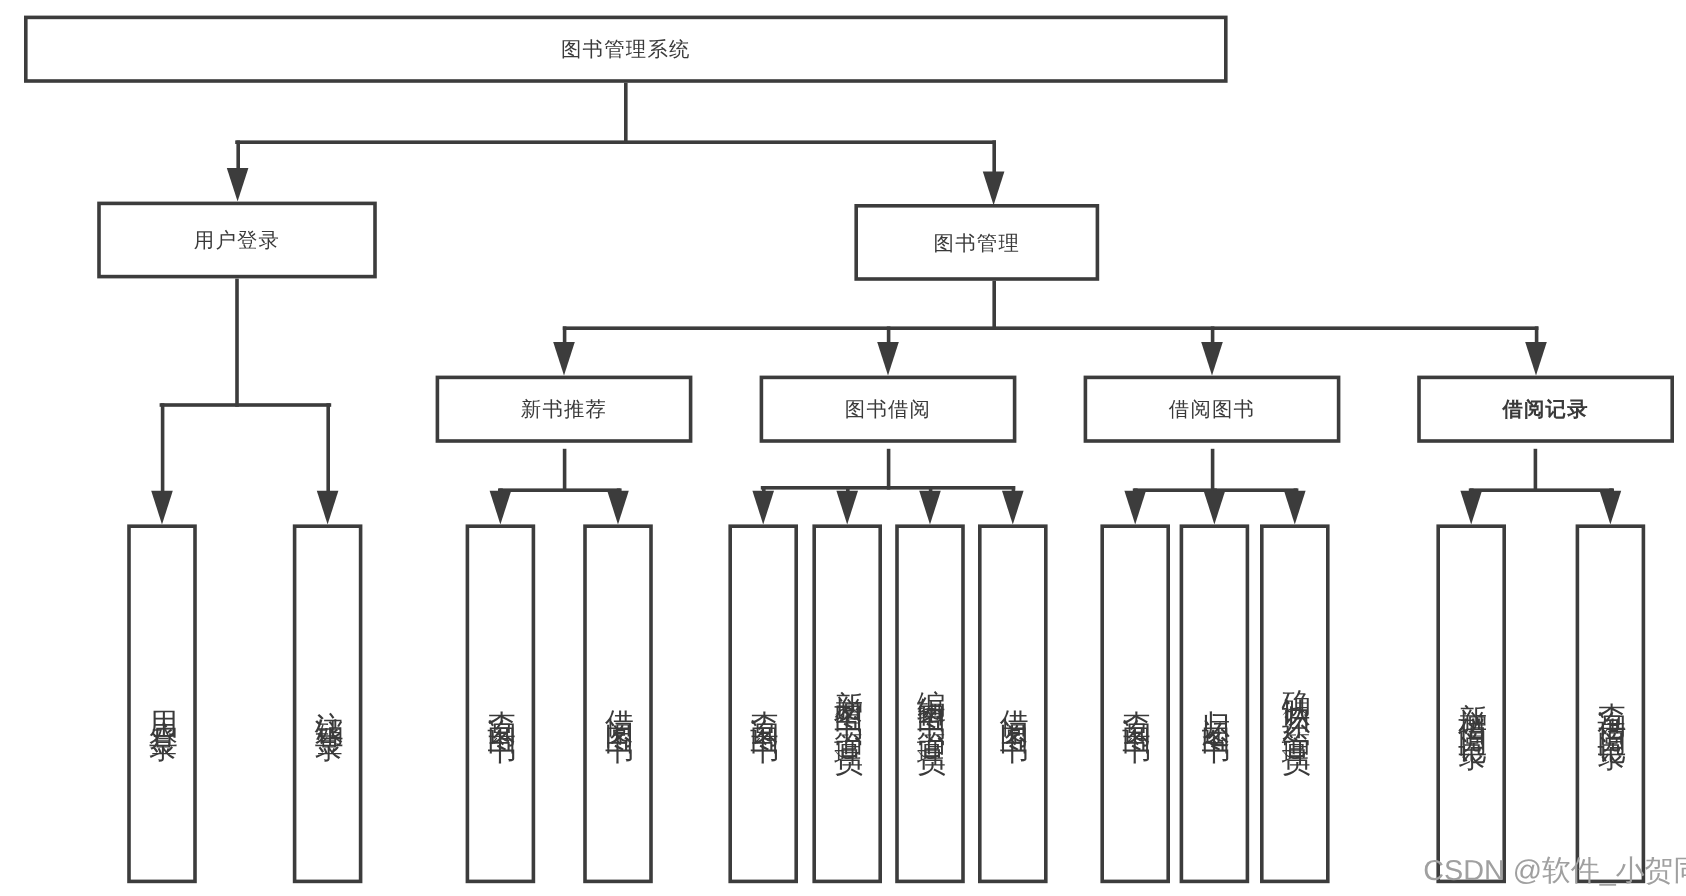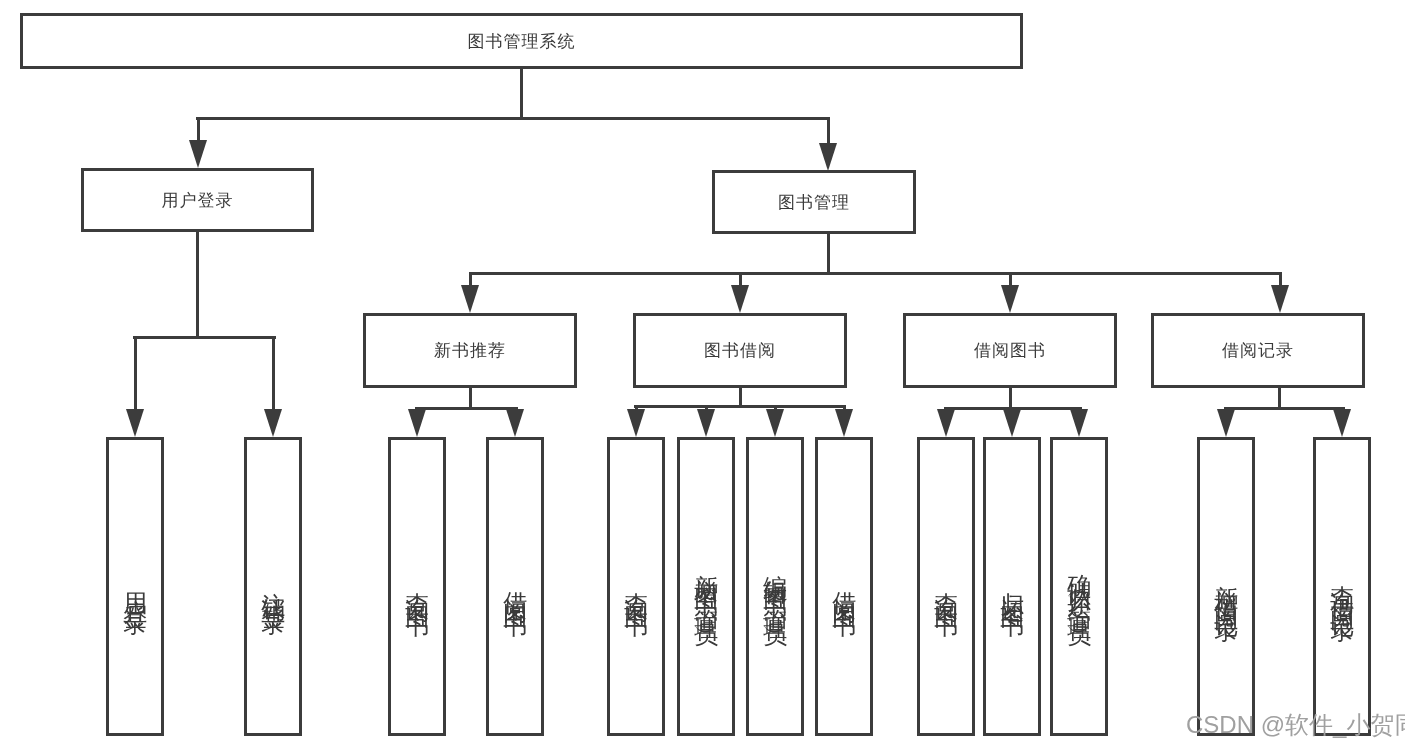--- a/index.html
+++ b/index.html
@@ -31,21 +31,21 @@
     justify-content: center;
     color: var(--text);
   }
   .hlabel {
     font-size: 17px;
     letter-spacing: 1px;
     white-space: nowrap;
     color: var(--text);
   }
   .l2 { height: 64px; }
-  .l3 { top: 313px; width: 214px; height: 75px; }
+  .l3 { top: 313px; width: 214px; height: 56px; }
   .leaf { top: 437px; width: 58px; height: 299px; }
   .vlabel {
     writing-mode: vertical-rl;
     text-orientation: mixed;
     font-size: 24px;
     letter-spacing: 7px;
     line-height: 1.1;
     color: var(--text);
     white-space: nowrap;
   }
@@ -145,21 +145,21 @@
 
   <div class="box l3" style="left:363px;">
     <span class="hlabel">新书推荐</span>
   </div>
   <div class="box l3" style="left:633px;">
     <span class="hlabel">图书借阅</span>
   </div>
   <div class="box l3" style="left:903px;">
     <span class="hlabel">借阅图书</span>
   </div>
-  <div class="box l3" style="left:1151px;">
+  <div class="box l3" style="left:1181px;font-weight:bold;">
     <span class="hlabel">借阅记录</span>
   </div>
 
   <div class="box leaf" style="left:106px;">
     <span class="vlabel">用户登录</span>
   </div>
   <div class="box leaf" style="left:244px;">
     <span class="vlabel">注销登录</span>
   </div>
 

